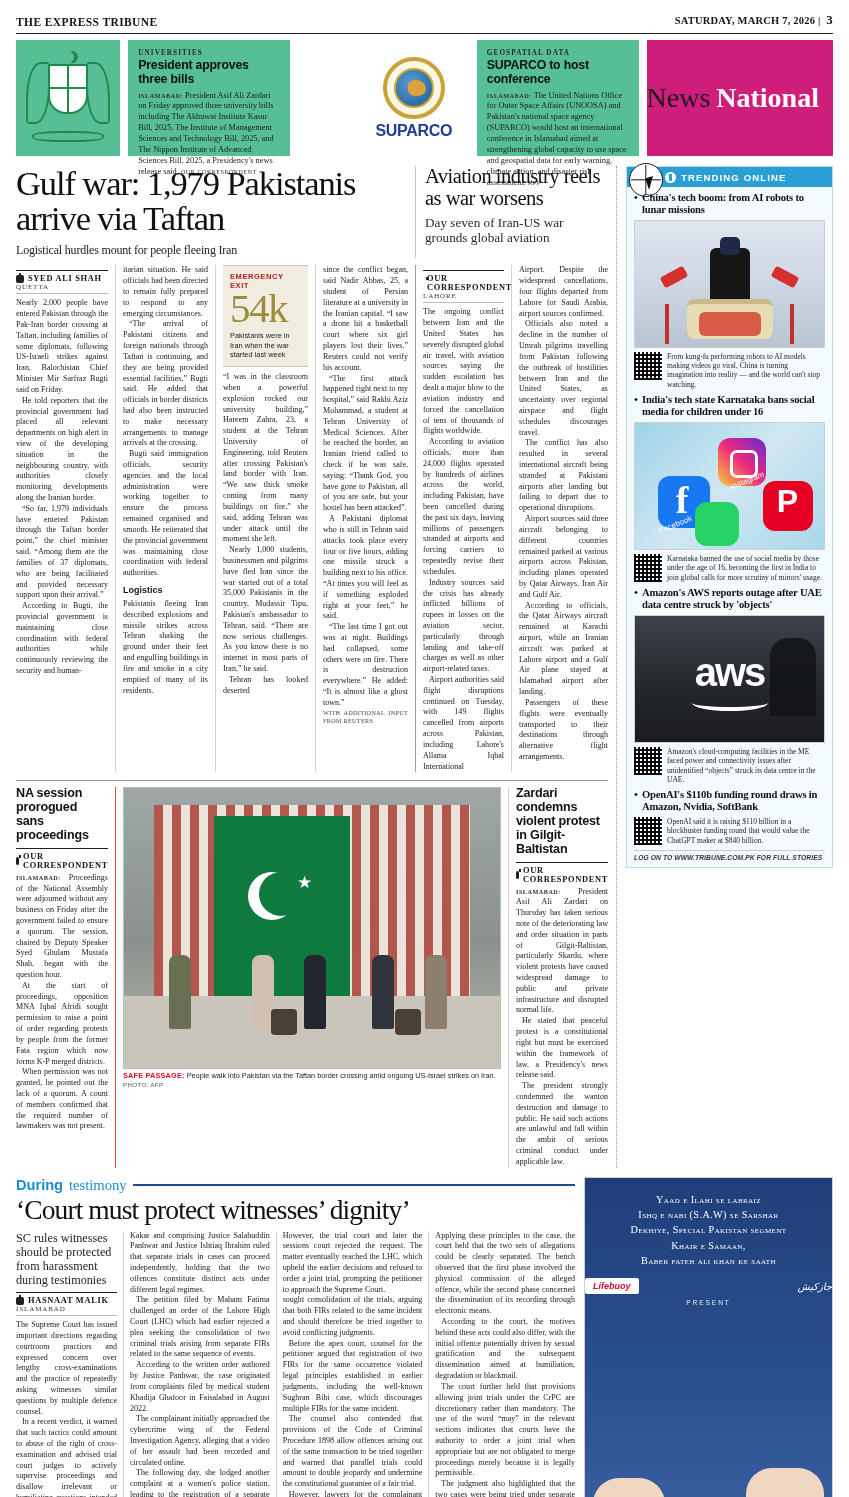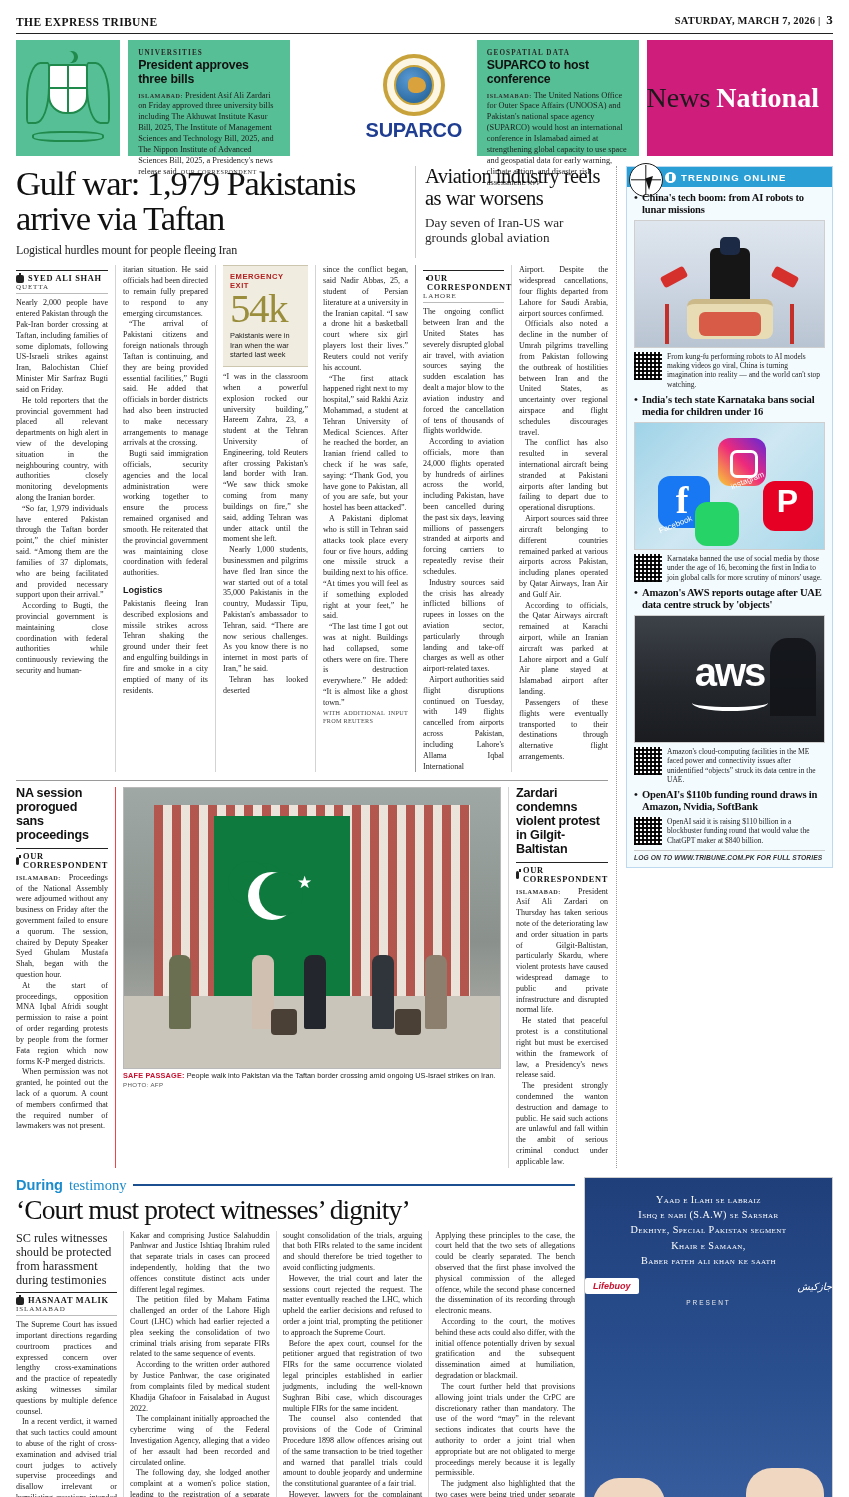--- a/index.html
+++ b/index.html
@@ -68,21 +68,21 @@
   .suparco { width: 110px; text-align: center; }
   .suparco .ring { width:62px; height:62px; border-radius:50%;
     border: 4px solid #c8a33c; margin: 0 auto; position: relative;
     background: #fdf6e3; }
   .suparco .ring .inner { position:absolute; inset:7px; border-radius:50%;
     background: radial-gradient(circle at 40% 35%, #5b9bd5 0%, #2e6da4 70%);
     border:2px solid #c8a33c; }
   .suparco .ring .inner:after{ content:""; position:absolute; left:12px; top:10px;
     width:18px; height:16px; background:#d9a23c; border-radius:40% 60% 50% 40%; }
   .suparco .name { margin-top:3px; font-family:"Liberation Sans",sans-serif;
-    font-weight:700; font-size:20px; color:#1f3d91; letter-spacing:-.3px; }
+    font-weight:700; font-size:16px; color:#1f3d91; letter-spacing:-.3px; }
 
   
   .main-grid { display: flex; margin-top: 10px; gap: 0; }
   .col-main { width: 600px; padding-right: 8px; }
   .col-rail { width: 217px; border-left: 1px dotted #9a9a9a; padding-left: 9px; }
 
   
   .lead-zone { display: flex; }
   .lead-left { width: 400px; padding-right: 9px; border-right: 1px solid #c9c9c9; }
   .lead-right { width: 192px; padding-left: 9px; }
@@ -580,22 +580,22 @@
             <p style="text-indent:0">Kakar and comprising Justice Salahuddin Panhwar and Justice Ishtiaq Ibrahim ruled that separate trials in cases can proceed independently, holding that the two offences constitute distinct acts under different legal regimes.</p>
             <p>The petition filed by Maham Fatima challenged an order of the Lahore High Court (LHC) which had earlier rejected a plea seeking the consolidation of two criminal trials arising from separate FIRs related to the same sequence of events.</p>
             <p>According to the written order authored by Justice Panhwar, the case originated from complaints filed by medical student Khadija Ghafoor in Faisalabad in August 2022.</p>
             <p>The complainant initially approached the cybercrime wing of the Federal Investigation Agency, alleging that a video of her assault had been recorded and circulated online.</p>
             <p>The following day, she lodged another complaint at a women's police station, leading to the registration of a separate case under various provisions of the Pakistan Penal Code relating to rape, assault, abduction and unlawful confinement.</p>
 
           </div>
         </div>
         <div class="bcol">
           <div class="body-txt">
+            <p>However, the trial court and later the sessions court rejected the request. The matter eventually reached the LHC, which upheld the earlier decisions and refused to order a joint trial, prompting the petitioner to approach the Supreme Court.</p>
             <p style="text-indent:0">sought consolidation of the trials, arguing that both FIRs related to the same incident and should therefore be tried together to avoid conflicting judgments.</p>
-            <p>However, the trial court and later the sessions court rejected the request. The matter eventually reached the LHC, which upheld the earlier decisions and refused to order a joint trial, prompting the petitioner to approach the Supreme Court.</p>
             <p>Before the apex court, counsel for the petitioner argued that registration of two FIRs for the same occurrence violated legal principles established in earlier judgments, including the well-known Sughran Bibi case, which discourages multiple FIRs for the same incident.</p>
             <p>The counsel also contended that provisions of the Code of Criminal Procedure 1898 allow offences arising out of the same transaction to be tried together and warned that parallel trials could amount to double jeopardy and undermine the constitutional guarantee of a fair trial.</p>
             <p>However, lawyers for the complainant and the state opposed the request, arguing that the alleged rape and the later principal offence of the video were separate acts with distinct motives, falling under different statutory regimes and therefore requiring independent proceedings.</p>
 
           </div>
         </div>
         <div class="bcol">
           <div class="body-txt">
             <p style="text-indent:0">Applying these principles to the case, the court held that the two sets of allegations could be clearly separated. The bench observed that the first phase involved the physical commission of the alleged offence, while the second phase concerned the dissemination of its recording through electronic means.</p>
             <p>According to the court, the motives behind these acts could also differ, with the initial offence potentially driven by sexual gratification and the subsequent dissemination aimed at humiliation, degradation or blackmail.</p>

